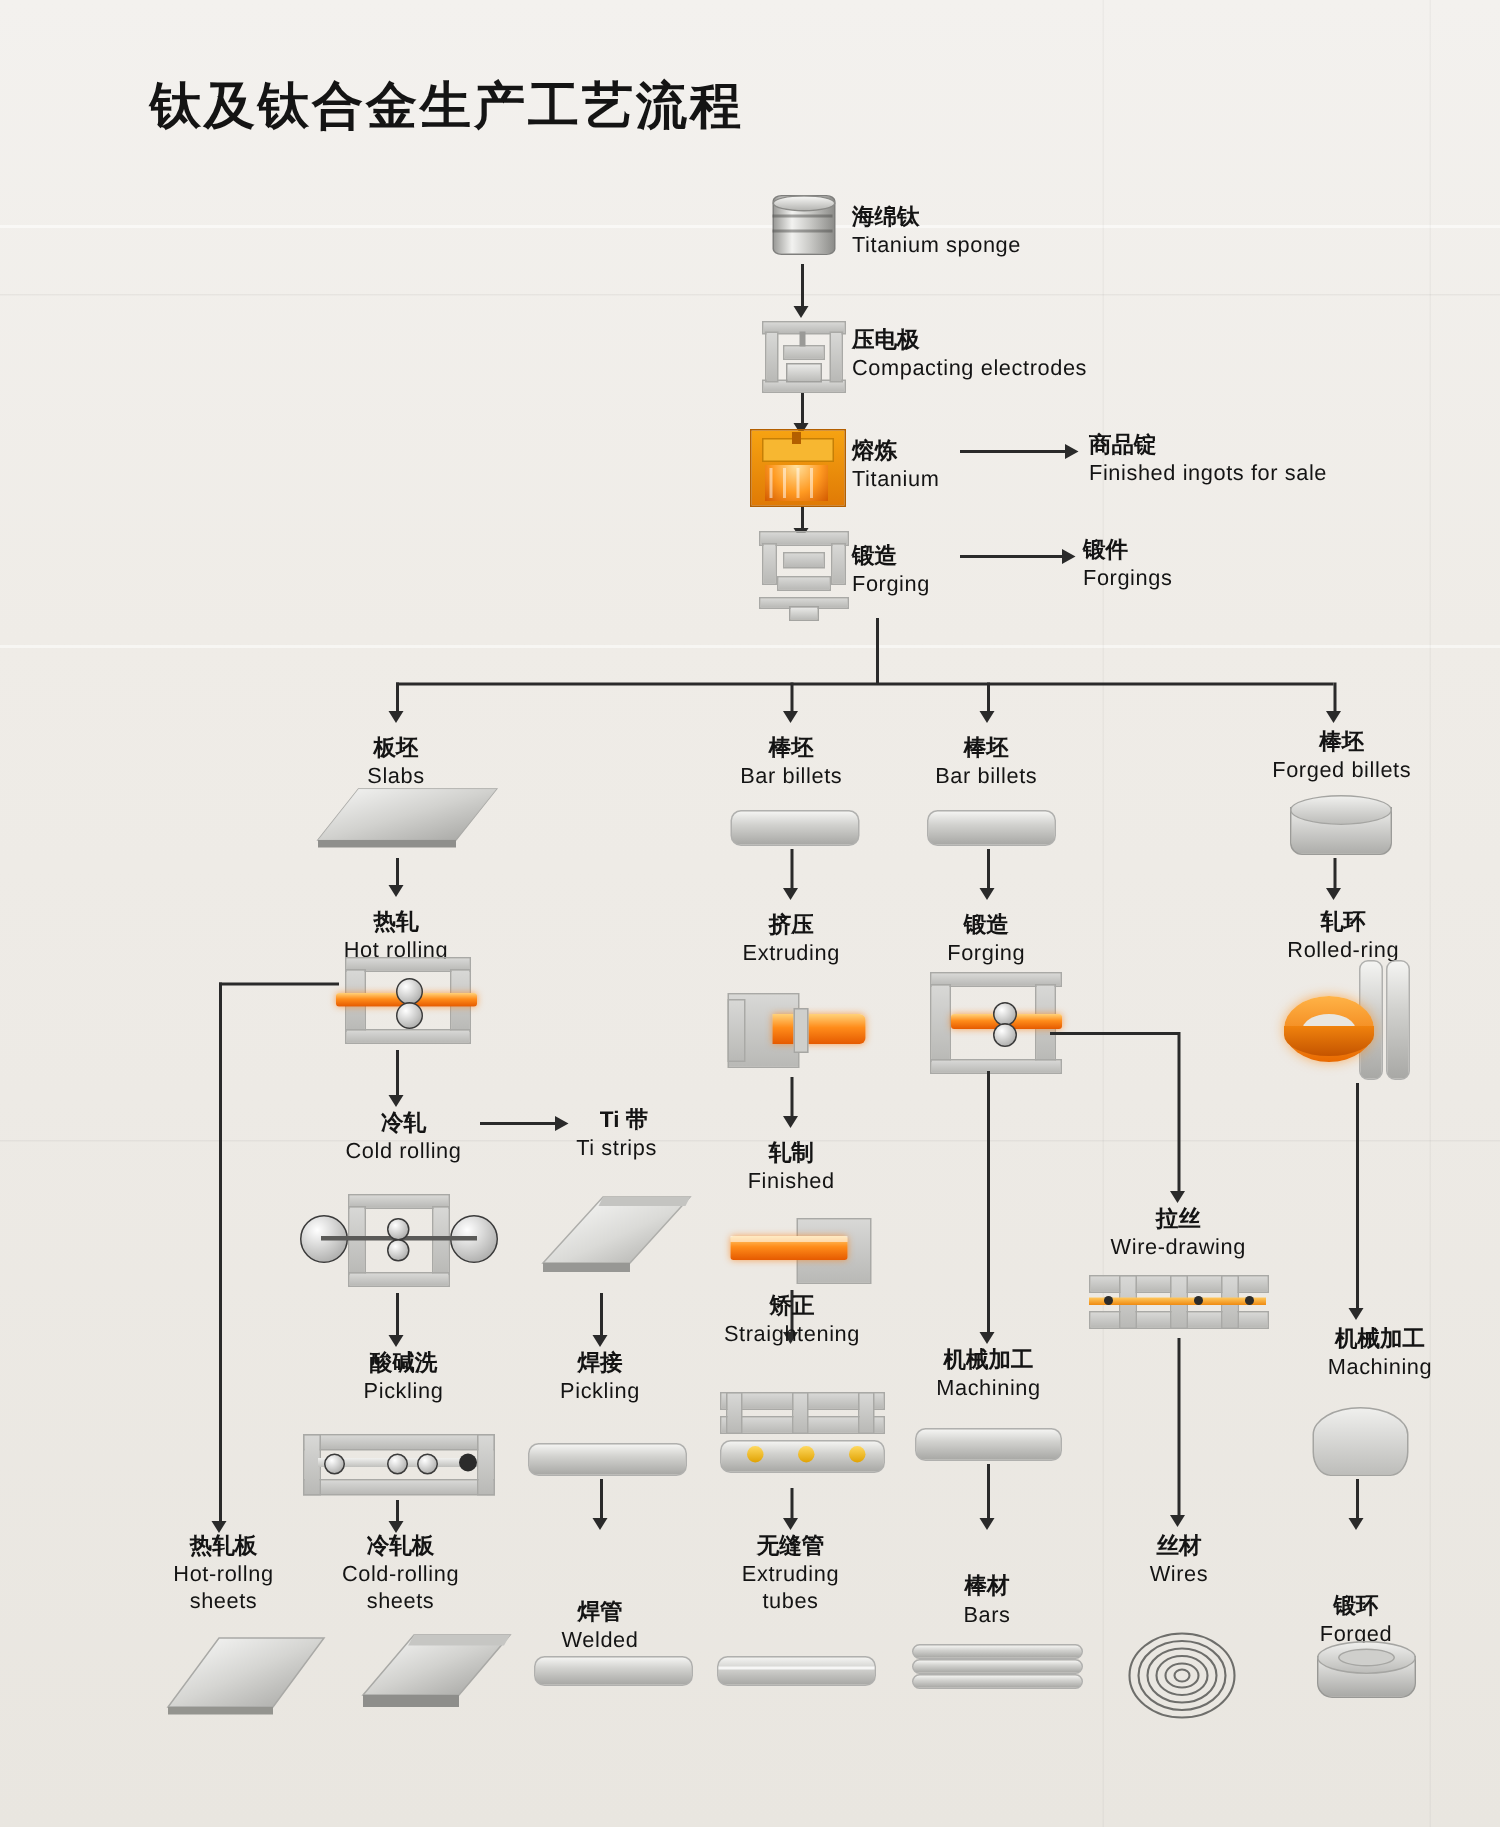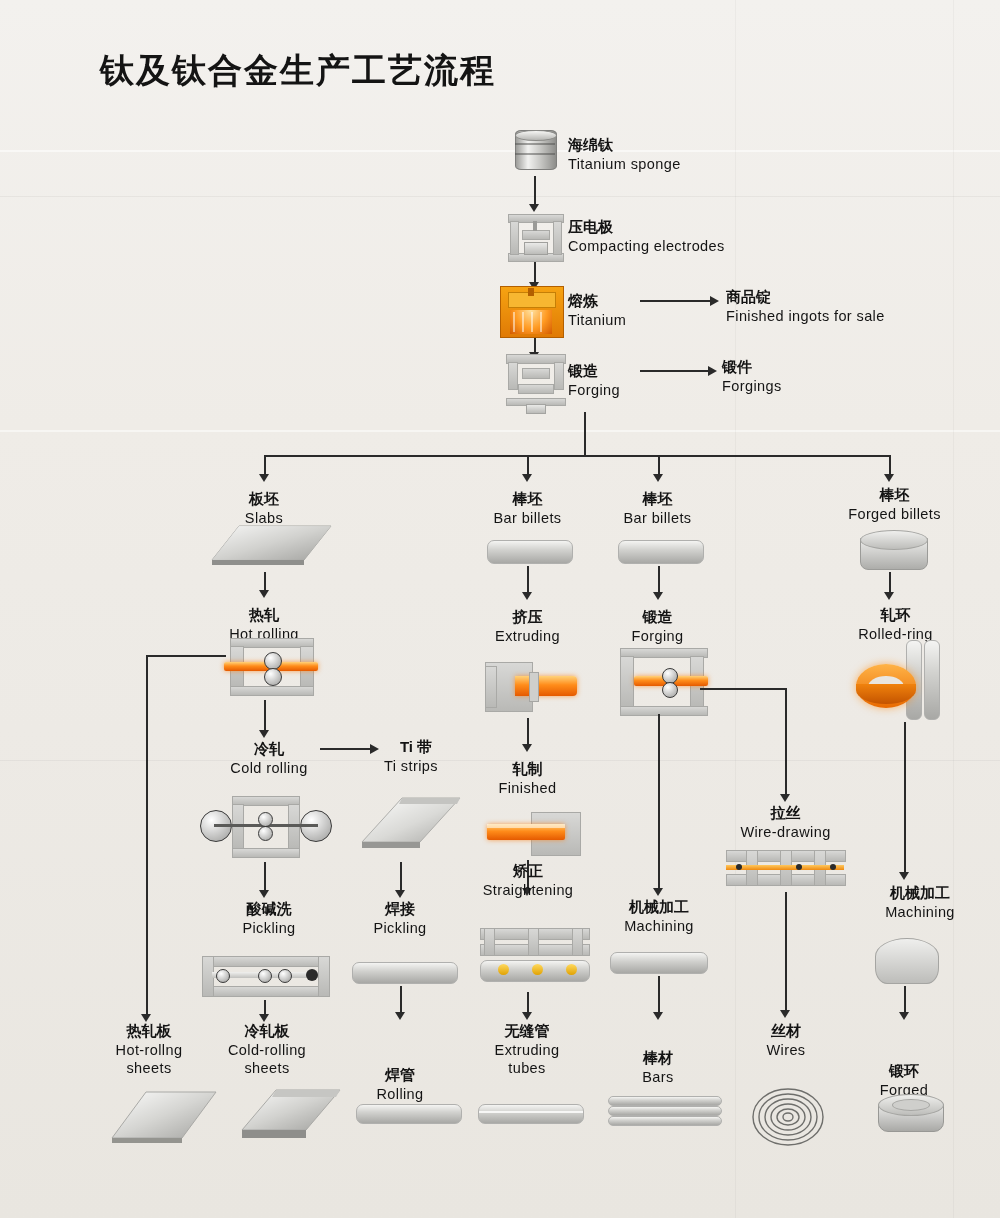--- a/index.html
+++ b/index.html
@@ -410,21 +410,21 @@
   <div class="en">Hot-rollng</div>
   <div class="en">sheets</div>
 </div>
 <div class="lbl center" style="left:212px;top:1022px;width:110px;">
   <div class="cn">冷轧板</div>
   <div class="en">Cold-rolling</div>
   <div class="en">sheets</div>
 </div>
 <div class="lbl center" style="left:350px;top:1022px;width:100px;margin-top:44px;">
   <div class="cn">焊管</div>
-  <div class="en">Rolling</div>
+  <div class="en">Welded</div>
   <div class="en">tubes</div>
 </div>
 <div class="lbl center" style="left:472px;top:1022px;width:110px;">
   <div class="cn">无缝管</div>
   <div class="en">Extruding</div>
   <div class="en">tubes</div>
 </div>
 <div class="lbl center" style="left:608px;top:1022px;width:100px;margin-top:27px;">
   <div class="cn">棒材</div>
   <div class="en">Bars</div>

